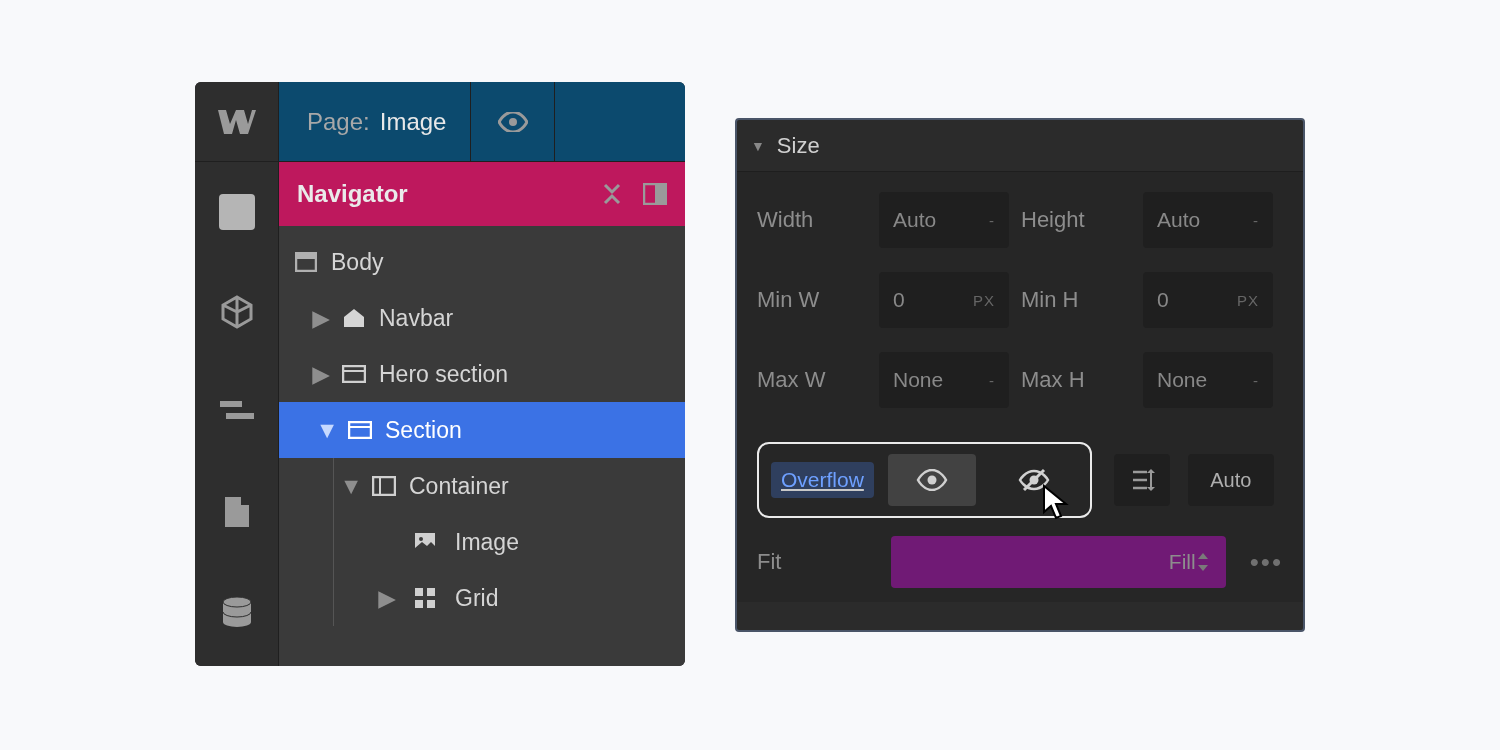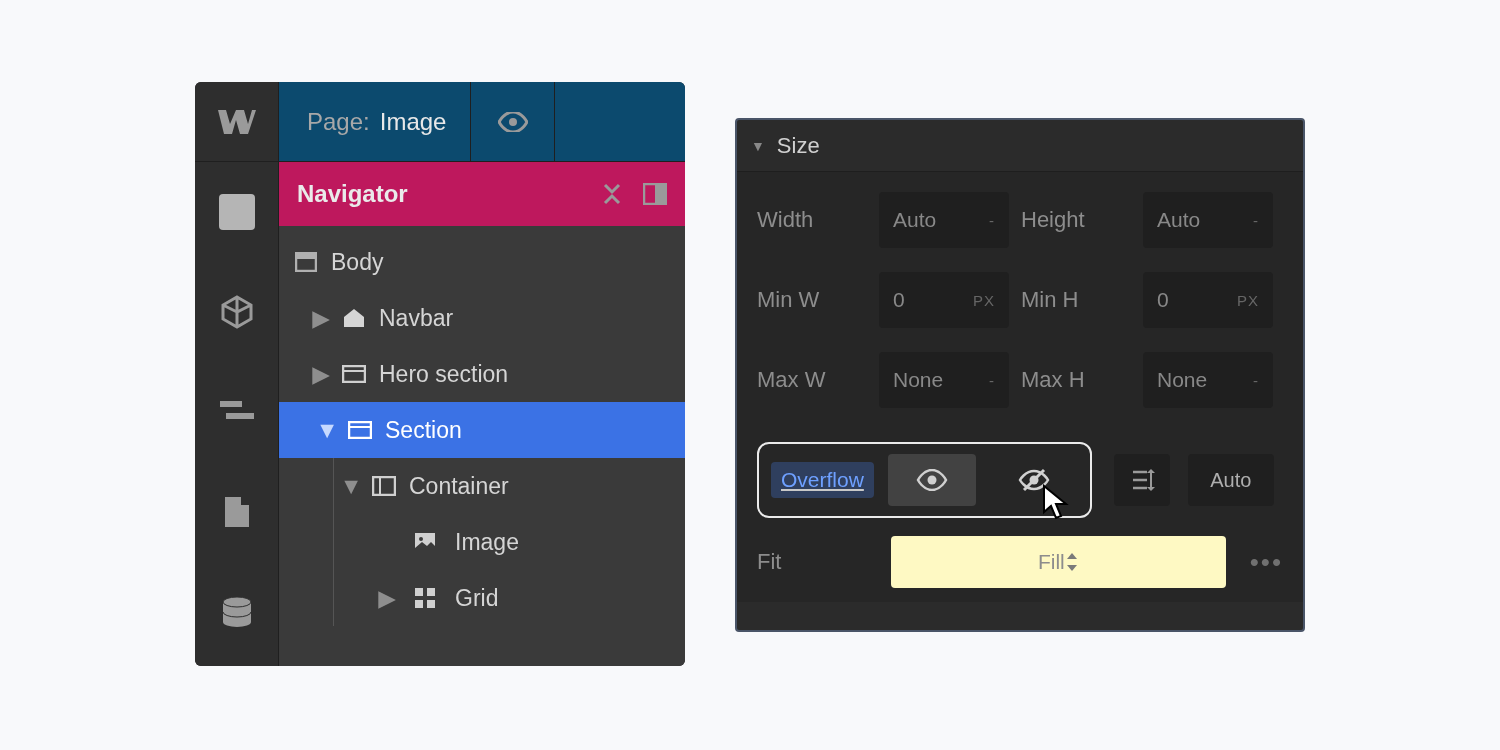--- a/index.html
+++ b/index.html
@@ -261,25 +261,25 @@
   .fit-row {
     margin-top: 18px;
     display: flex;
     align-items: center;
     gap: 24px;
   }
   .fit-row .slabel { min-width: 110px; }
   .fit-select {
     flex: 1;
     height: 52px;
-    background: #fef9c3;
-    border-radius: 4px;
-    display: flex;
-    align-items: center;
-    justify-content: center;
+    background: #701a75;
+    border-radius: 4px;
+    display: flex;
+    align-items: center;
+    justify-content: flex-end;
     padding: 0 16px;
     color: #8d8d8d;
     font-size: 21px;
     cursor: pointer;
   }
   .dots { color: #707070; font-size: 26px; letter-spacing: 2px; }
 </style>
 </head>
 <body>
 

